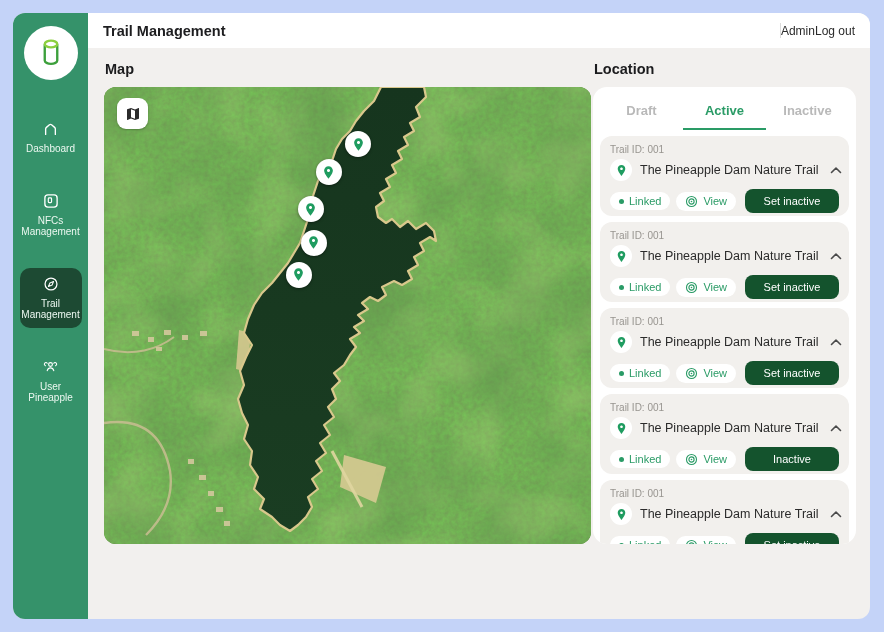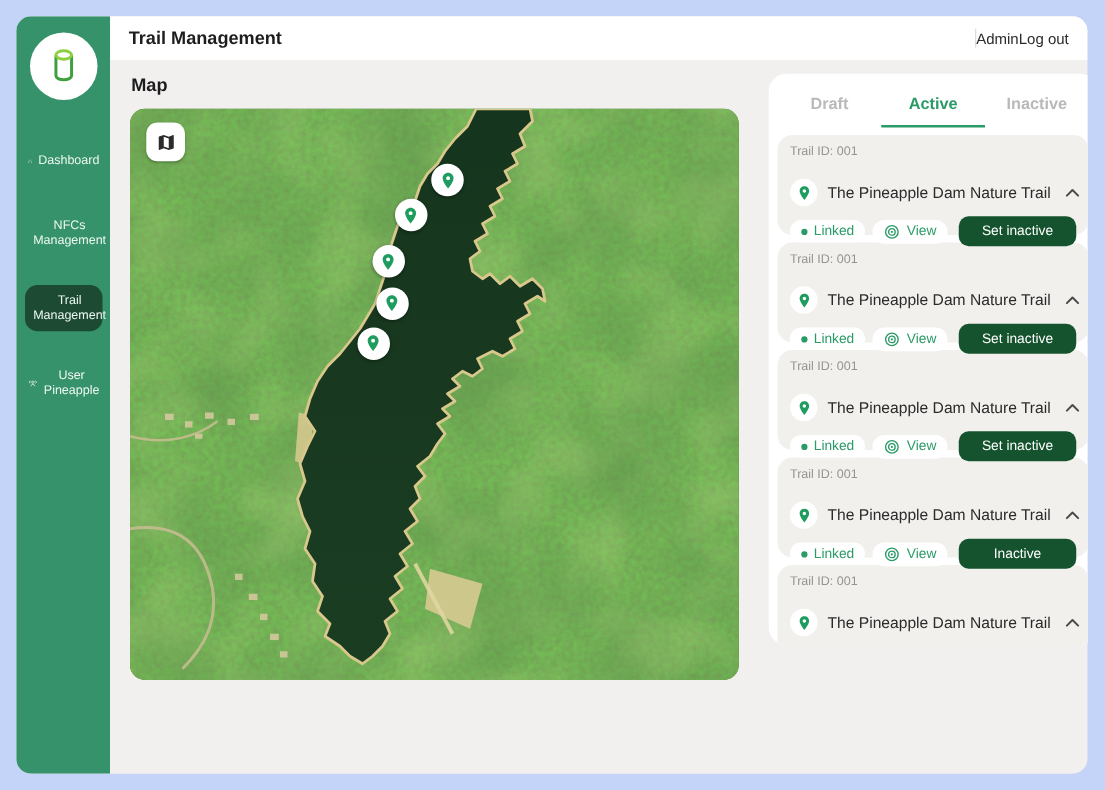--- a/index.html
+++ b/index.html
@@ -18,37 +18,37 @@
   .sidebar {
     width:75px; background:#35926a; flex:0 0 75px;
     display:flex; flex-direction:column; align-items:center; padding-top:13px;
   }
   .logo-circle {
     width:54px; height:54px; border-radius:50%; background:#fff;
     display:flex; align-items:center; justify-content:center;
   }
   .nav { margin-top:33px; width:100%; display:flex; flex-direction:column; align-items:center; gap:23px; }
   .nav-item {
-    display:flex; flex-direction:row; align-items:center; gap:5px;
+    display:flex; flex-direction:column; align-items:center; gap:5px;
     width:62px; padding:7px 2px; border-radius:10px; cursor:pointer;
     color:#ecf8f1; font-size:10px; line-height:1.15; text-align:center;
   }
   .nav-item.active { background:#1d4a33; }
   .nav-item svg { display:block; }
   
   .main { flex:1; display:flex; flex-direction:column; min-width:0; }
   .topbar {
     height:35px; background:#fff; display:flex; align-items:center;
     padding:0 15px; flex:0 0 35px;
   }
   .topbar-title { font-size:14.5px; font-weight:bold; color:#1d1d1f; }
   .topbar-right { margin-left:auto; display:flex; align-items:center; font-size:12px; color:#2b2b2b; }
   .topbar-divider { width:1px; height:15px; background:#dcdcdc; }
   .topbar-link { cursor:pointer; }
-  .content { flex:1; padding:11px 16px 0 16px; display:flex; gap:24px; }
+  .content { flex:1; padding:11px 16px 0 16px; display:flex; gap:2px; }
   .col-heading { font-size:14.5px; font-weight:bold; color:#1c1c1e; margin:2px 0 10px 1px; }
   
   .map-col { width:487px; flex:0 0 487px; }
   .map-box {
     position:relative; width:487px; height:457px; border-radius:12px; overflow:hidden;
     background:#447723;
   }
   .map-box svg.terrain { position:absolute; inset:0; display:block; }
   .map-btn {
     position:absolute; left:13px; top:11px; width:31px; height:31px;
@@ -72,21 +72,21 @@
   .tab {
     flex:1; text-align:center; font-size:13px; font-weight:bold; color:#b9b9b9;
     padding-top:9px; cursor:pointer; border-bottom:2px solid transparent;
   }
   .tab.active { color:#2a9b66; border-bottom-color:#2a9b66; }
   .card {
     background:#f2f0ed; border-radius:12px; padding:8px 10px; margin-top:6px;
     height:80px;
   }
   .card-id { font-size:10px; color:#97948f; }
-  .card-title-row { display:flex; align-items:center; gap:8px; margin-top:16px; }
+  .card-title-row { display:flex; align-items:center; gap:8px; margin-top:4px; }
   .card-pin {
     width:22px; height:22px; border-radius:50%; background:#fff; flex:0 0 22px;
     display:flex; align-items:center; justify-content:center;
   }
   .card-title { font-size:12.5px; color:#2b2b2b; flex:1; white-space:nowrap; }
   .chevron { cursor:pointer; display:flex; padding:2px; }
   .card-actions { display:flex; align-items:center; gap:6px; margin-top:8px; }
   .pill {
     background:#fff; border-radius:12px; padding:3px 9px; font-size:11px;
     color:#2a9b66; display:flex; align-items:center; gap:5px; cursor:pointer;
@@ -242,20 +242,21 @@
           </div>
           <div class="map-pin" style="left:40.0%; top:41.1%;">
             <svg width="15" height="15" viewBox="0 0 24 24">
                 <path d="M12 2c-3.9 0-7 3.1-7 6.9C5 14.1 12 22 12 22s7-7.9 7-13.1C19 5.1 15.9 2 12 2zm0 9.3c-1.4 0-2.5-1.1-2.5-2.5S10.6 6.3 12 6.3s2.5 1.1 2.5 2.5-1.1 2.5-2.5 2.5z" fill="#1f9c60"></path>
               </svg>
           </div>
         </div>
       </section>
 
       <section class="loc-col">
+        <h2 class="col-heading">Location</h2>
         <div class="panel">
           <div class="tabs">
             <div class="tab">Draft</div>
             <div class="tab active">Active</div>
             <div class="tab">Inactive</div>
           </div>
 
           <div class="card">
             <div class="card-id">Trail ID: 001</div>
             <div class="card-title-row">

